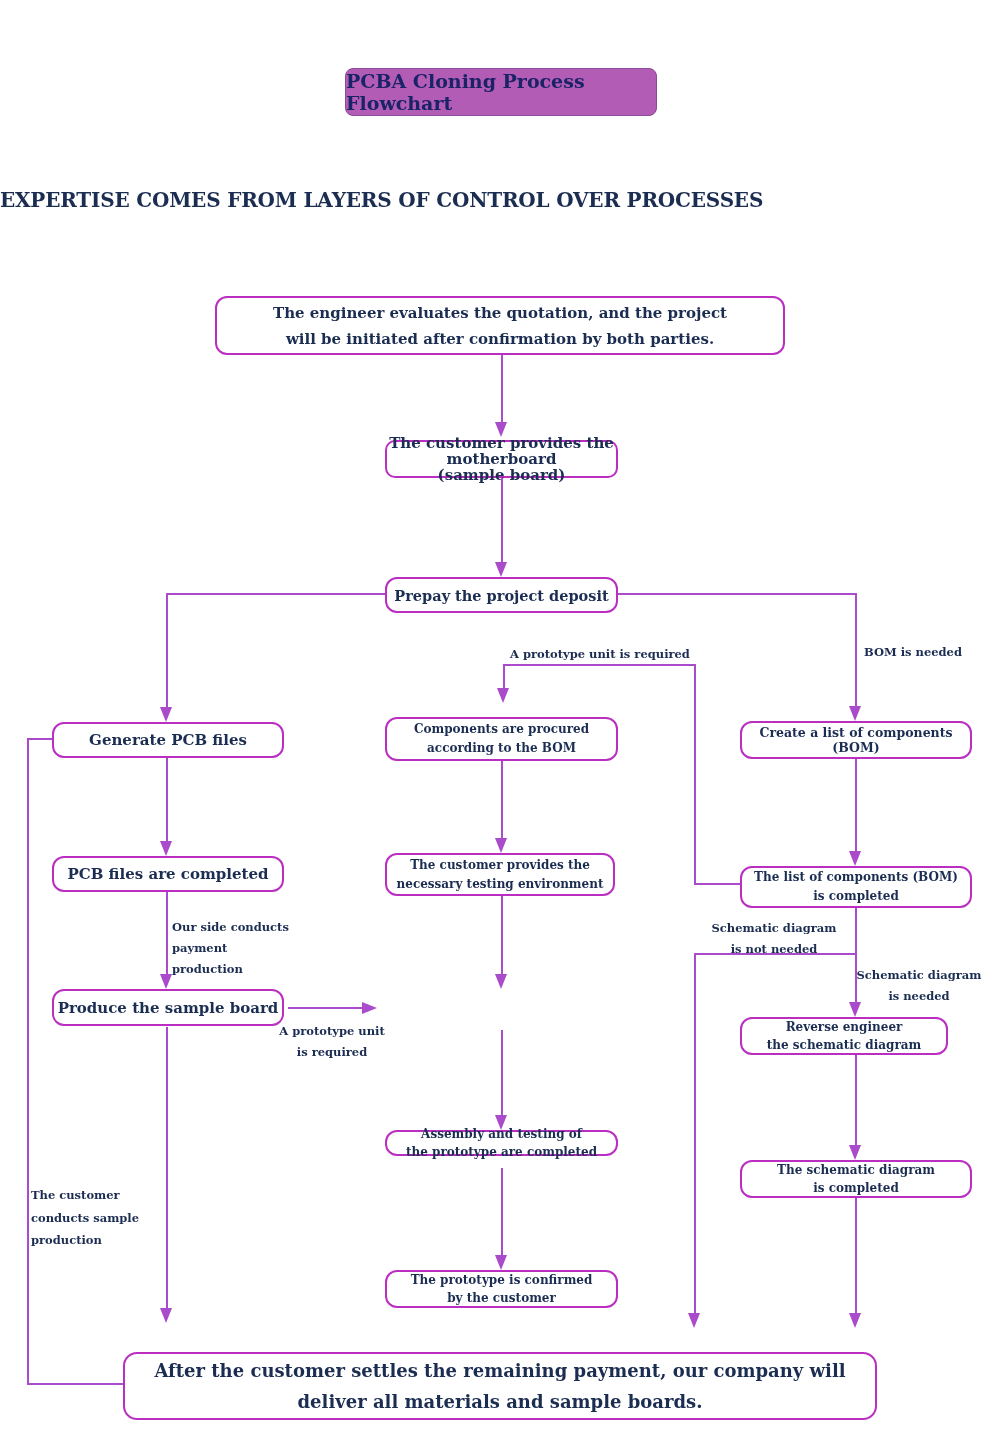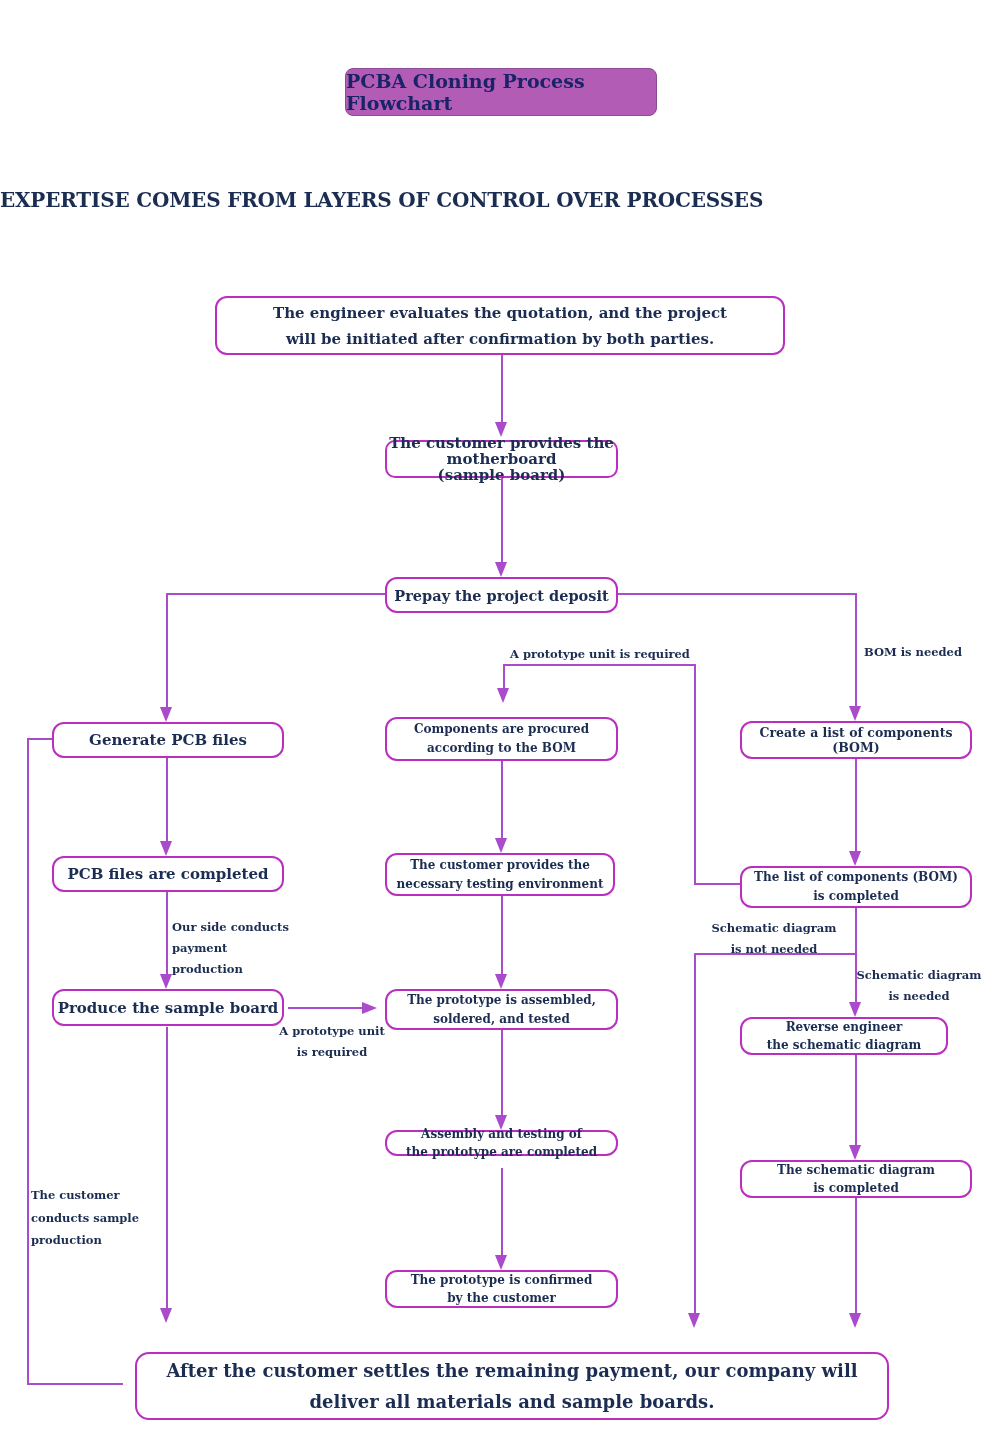--- a/index.html
+++ b/index.html
@@ -54,21 +54,21 @@
   #n-createbom{left:740px;top:721px;width:232px;height:38px;font-size:12.5px;}
   #n-pcbdone{left:52px;top:856px;width:232px;height:36px;font-size:15px;}
   #n-testenv{left:385px;top:853px;width:230px;height:43px;font-size:12px;line-height:19px;}
   #n-bomdone{left:740px;top:866px;width:232px;height:42px;font-size:12px;line-height:19px;}
   #n-produce{left:52px;top:989px;width:232px;height:37px;font-size:15px;}
   #n-assembled{left:385px;top:989px;width:233px;height:41px;font-size:12px;line-height:19px;}
   #n-reverse{left:740px;top:1017px;width:208px;height:38px;font-size:12px;line-height:18px;}
   #n-asmdone{left:385px;top:1130px;width:233px;height:26px;font-size:12px;line-height:18px;}
   #n-schdone{left:740px;top:1160px;width:232px;height:38px;font-size:12px;line-height:18px;}
   #n-confirmed{left:385px;top:1270px;width:233px;height:38px;font-size:12px;line-height:18px;}
-  #n-final{left:123px;top:1352px;width:754px;height:68px;font-size:18px;line-height:31px;border-radius:14px;margin-left:12px;}
+  #n-final{left:123px;top:1352px;width:754px;height:68px;font-size:18px;line-height:31px;border-radius:14px;}
 
   #l-proto-top{left:505px;top:644px;width:190px;text-align:center;}
   #l-bom-needed{left:864px;top:642px;width:110px;text-align:left;}
   #l-our-side{left:172px;top:917px;width:130px;text-align:left;}
   #l-proto-side{left:277px;top:1021px;width:110px;text-align:center;}
   #l-sch-not{left:708px;top:918px;width:132px;text-align:center;}
   #l-sch-needed{left:856px;top:965px;width:126px;text-align:center;}
   #l-cust-conducts{left:31px;top:1184px;width:125px;text-align:left;line-height:22.5px;}
 </style>
 </head>
@@ -87,22 +87,20 @@
   <div class="box" id="n-generate">Generate PCB files</div>
   <div class="box" id="n-components">Components are procured
 according to the BOM</div>
   <div class="box" id="n-createbom">Create a list of components (BOM)</div>
   <div class="box" id="n-pcbdone">PCB files are completed</div>
   <div class="box" id="n-testenv">The customer provides the
 necessary testing environment</div>
   <div class="box" id="n-bomdone">The list of components (BOM)
 is completed</div>
   <div class="box" id="n-produce">Produce the sample board</div>
-  <div class="box" id="n-assembled">The prototype is assembled,
-soldered, and tested</div>
   <div class="box" id="n-reverse">Reverse engineer
 the schematic diagram</div>
   <div class="box" id="n-asmdone">Assembly and testing of
 the prototype are completed</div>
   <div class="box" id="n-schdone">The schematic diagram
 is completed</div>
   <div class="box" id="n-confirmed">The prototype is confirmed
 by the customer</div>
   <div class="box" id="n-final">After the customer settles the remaining payment, our company will
 deliver all materials and sample boards.</div>

